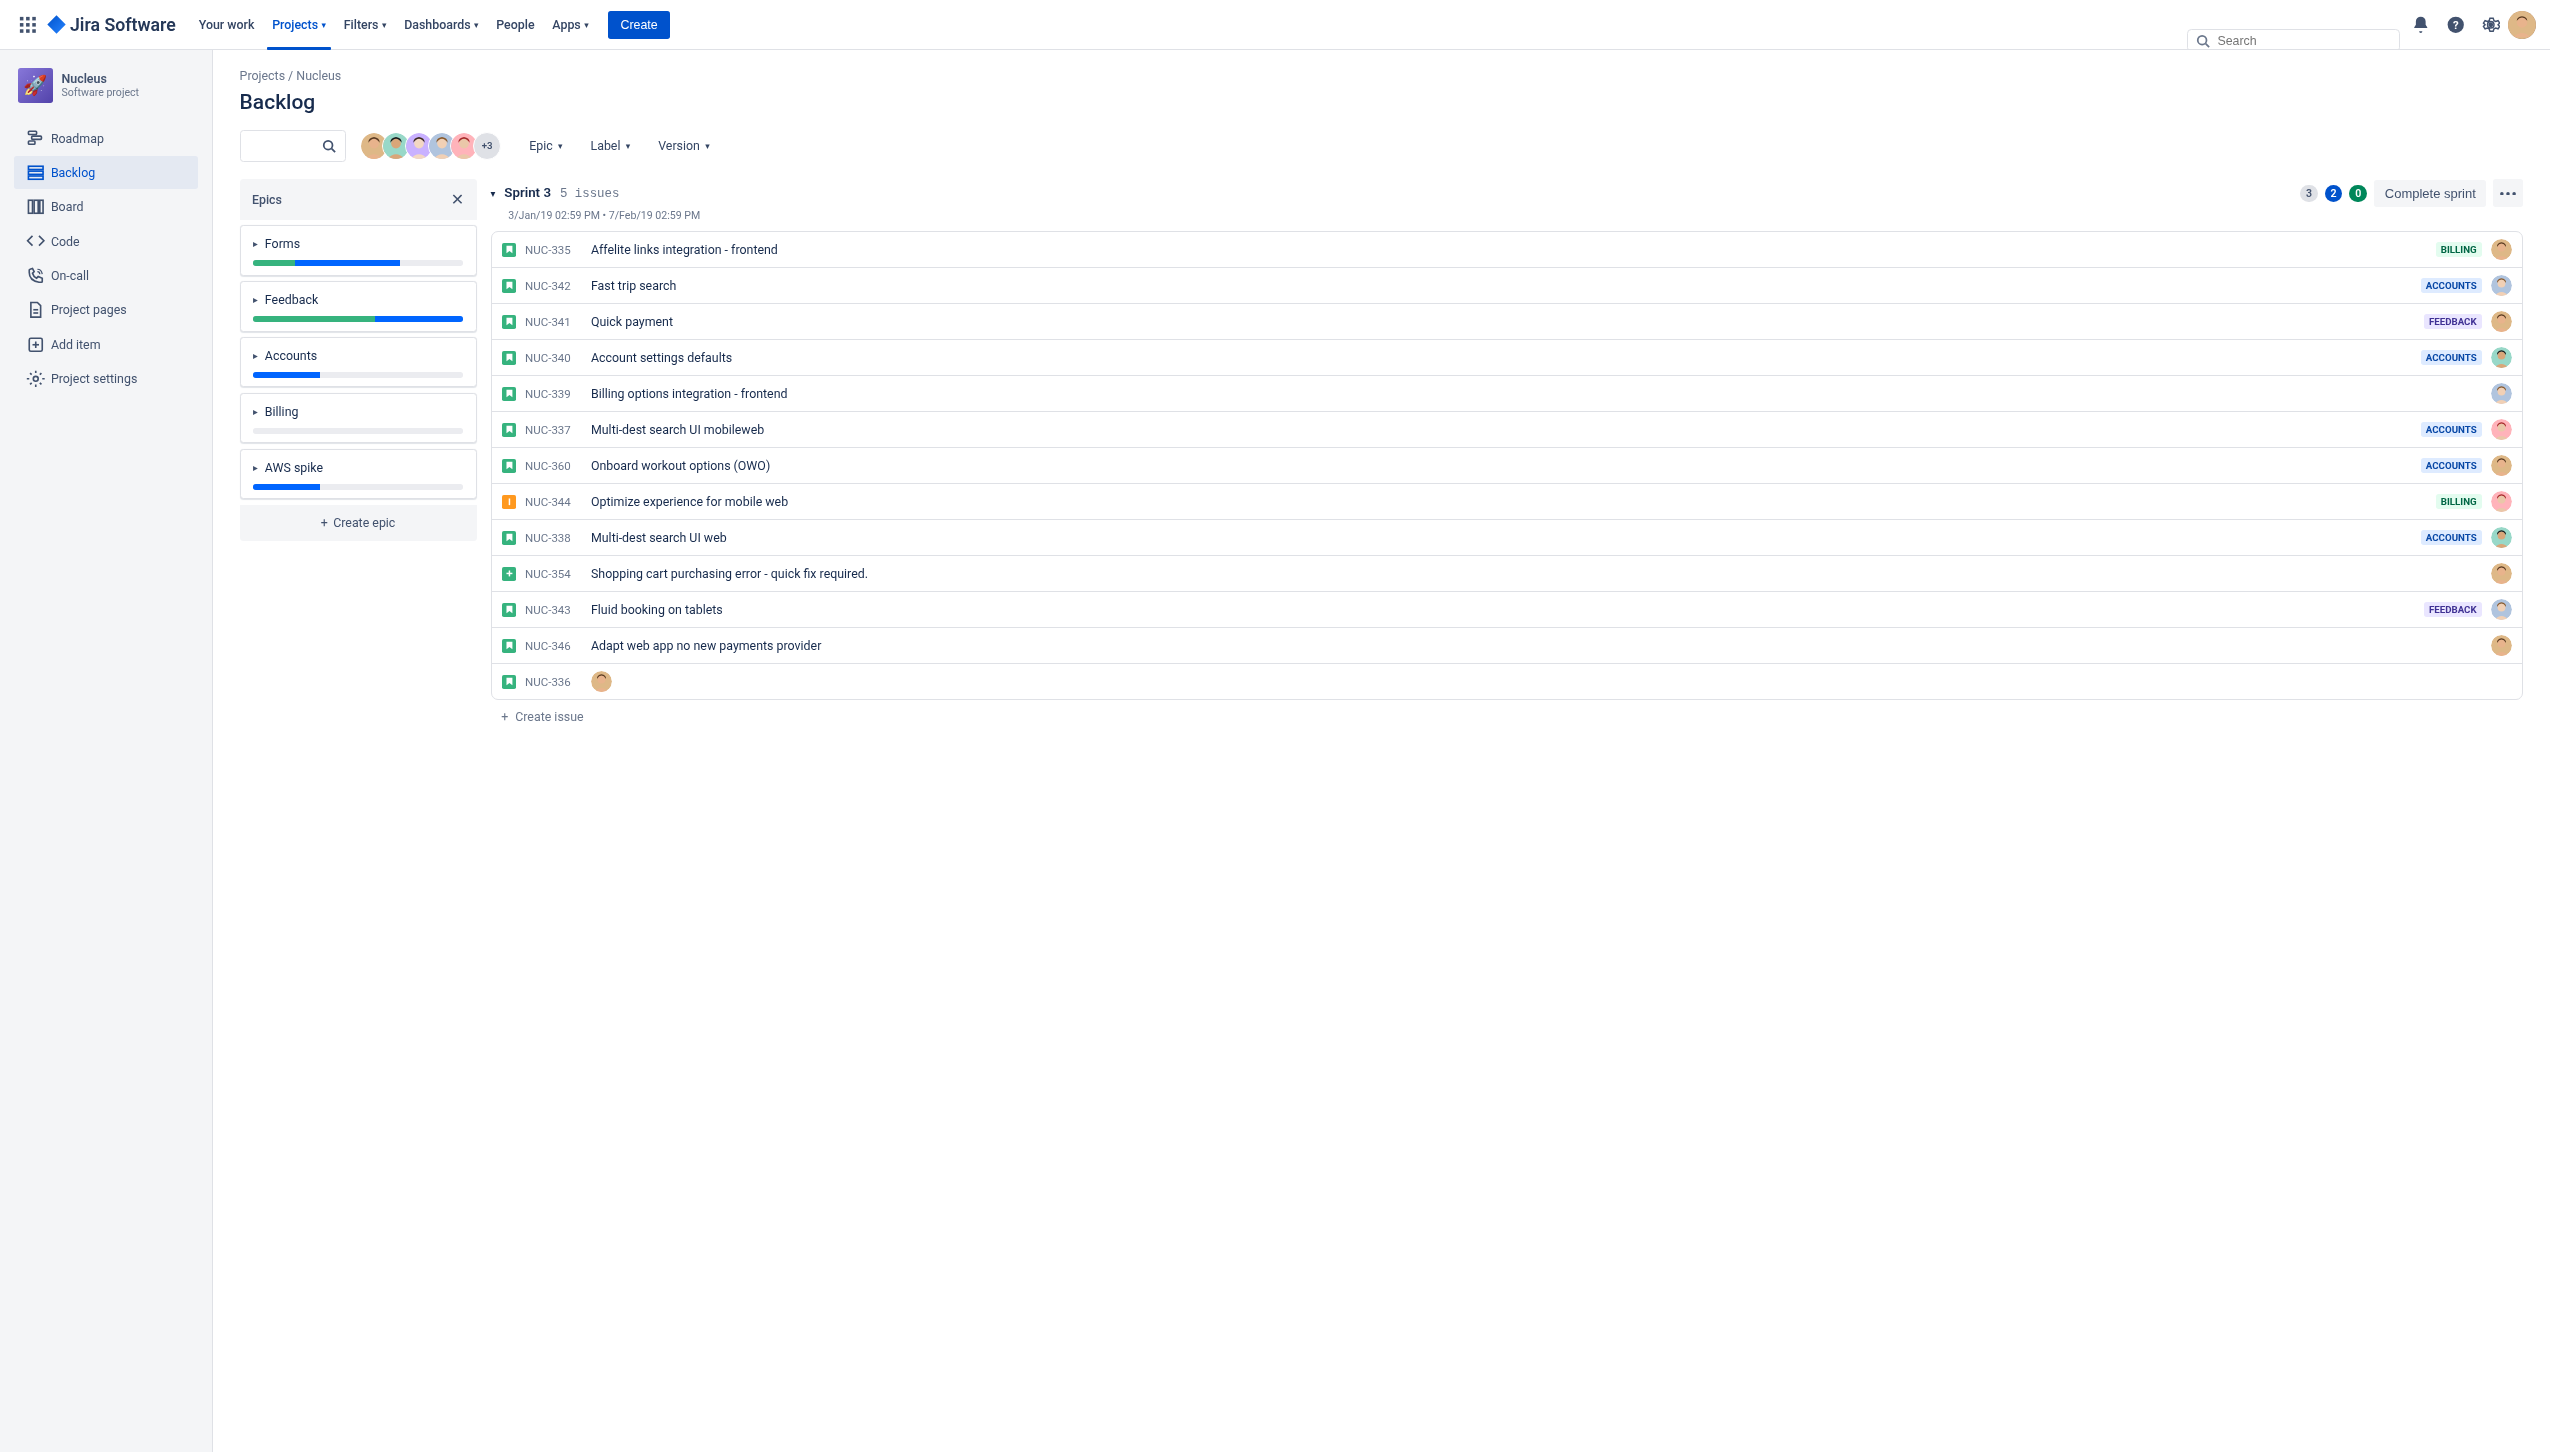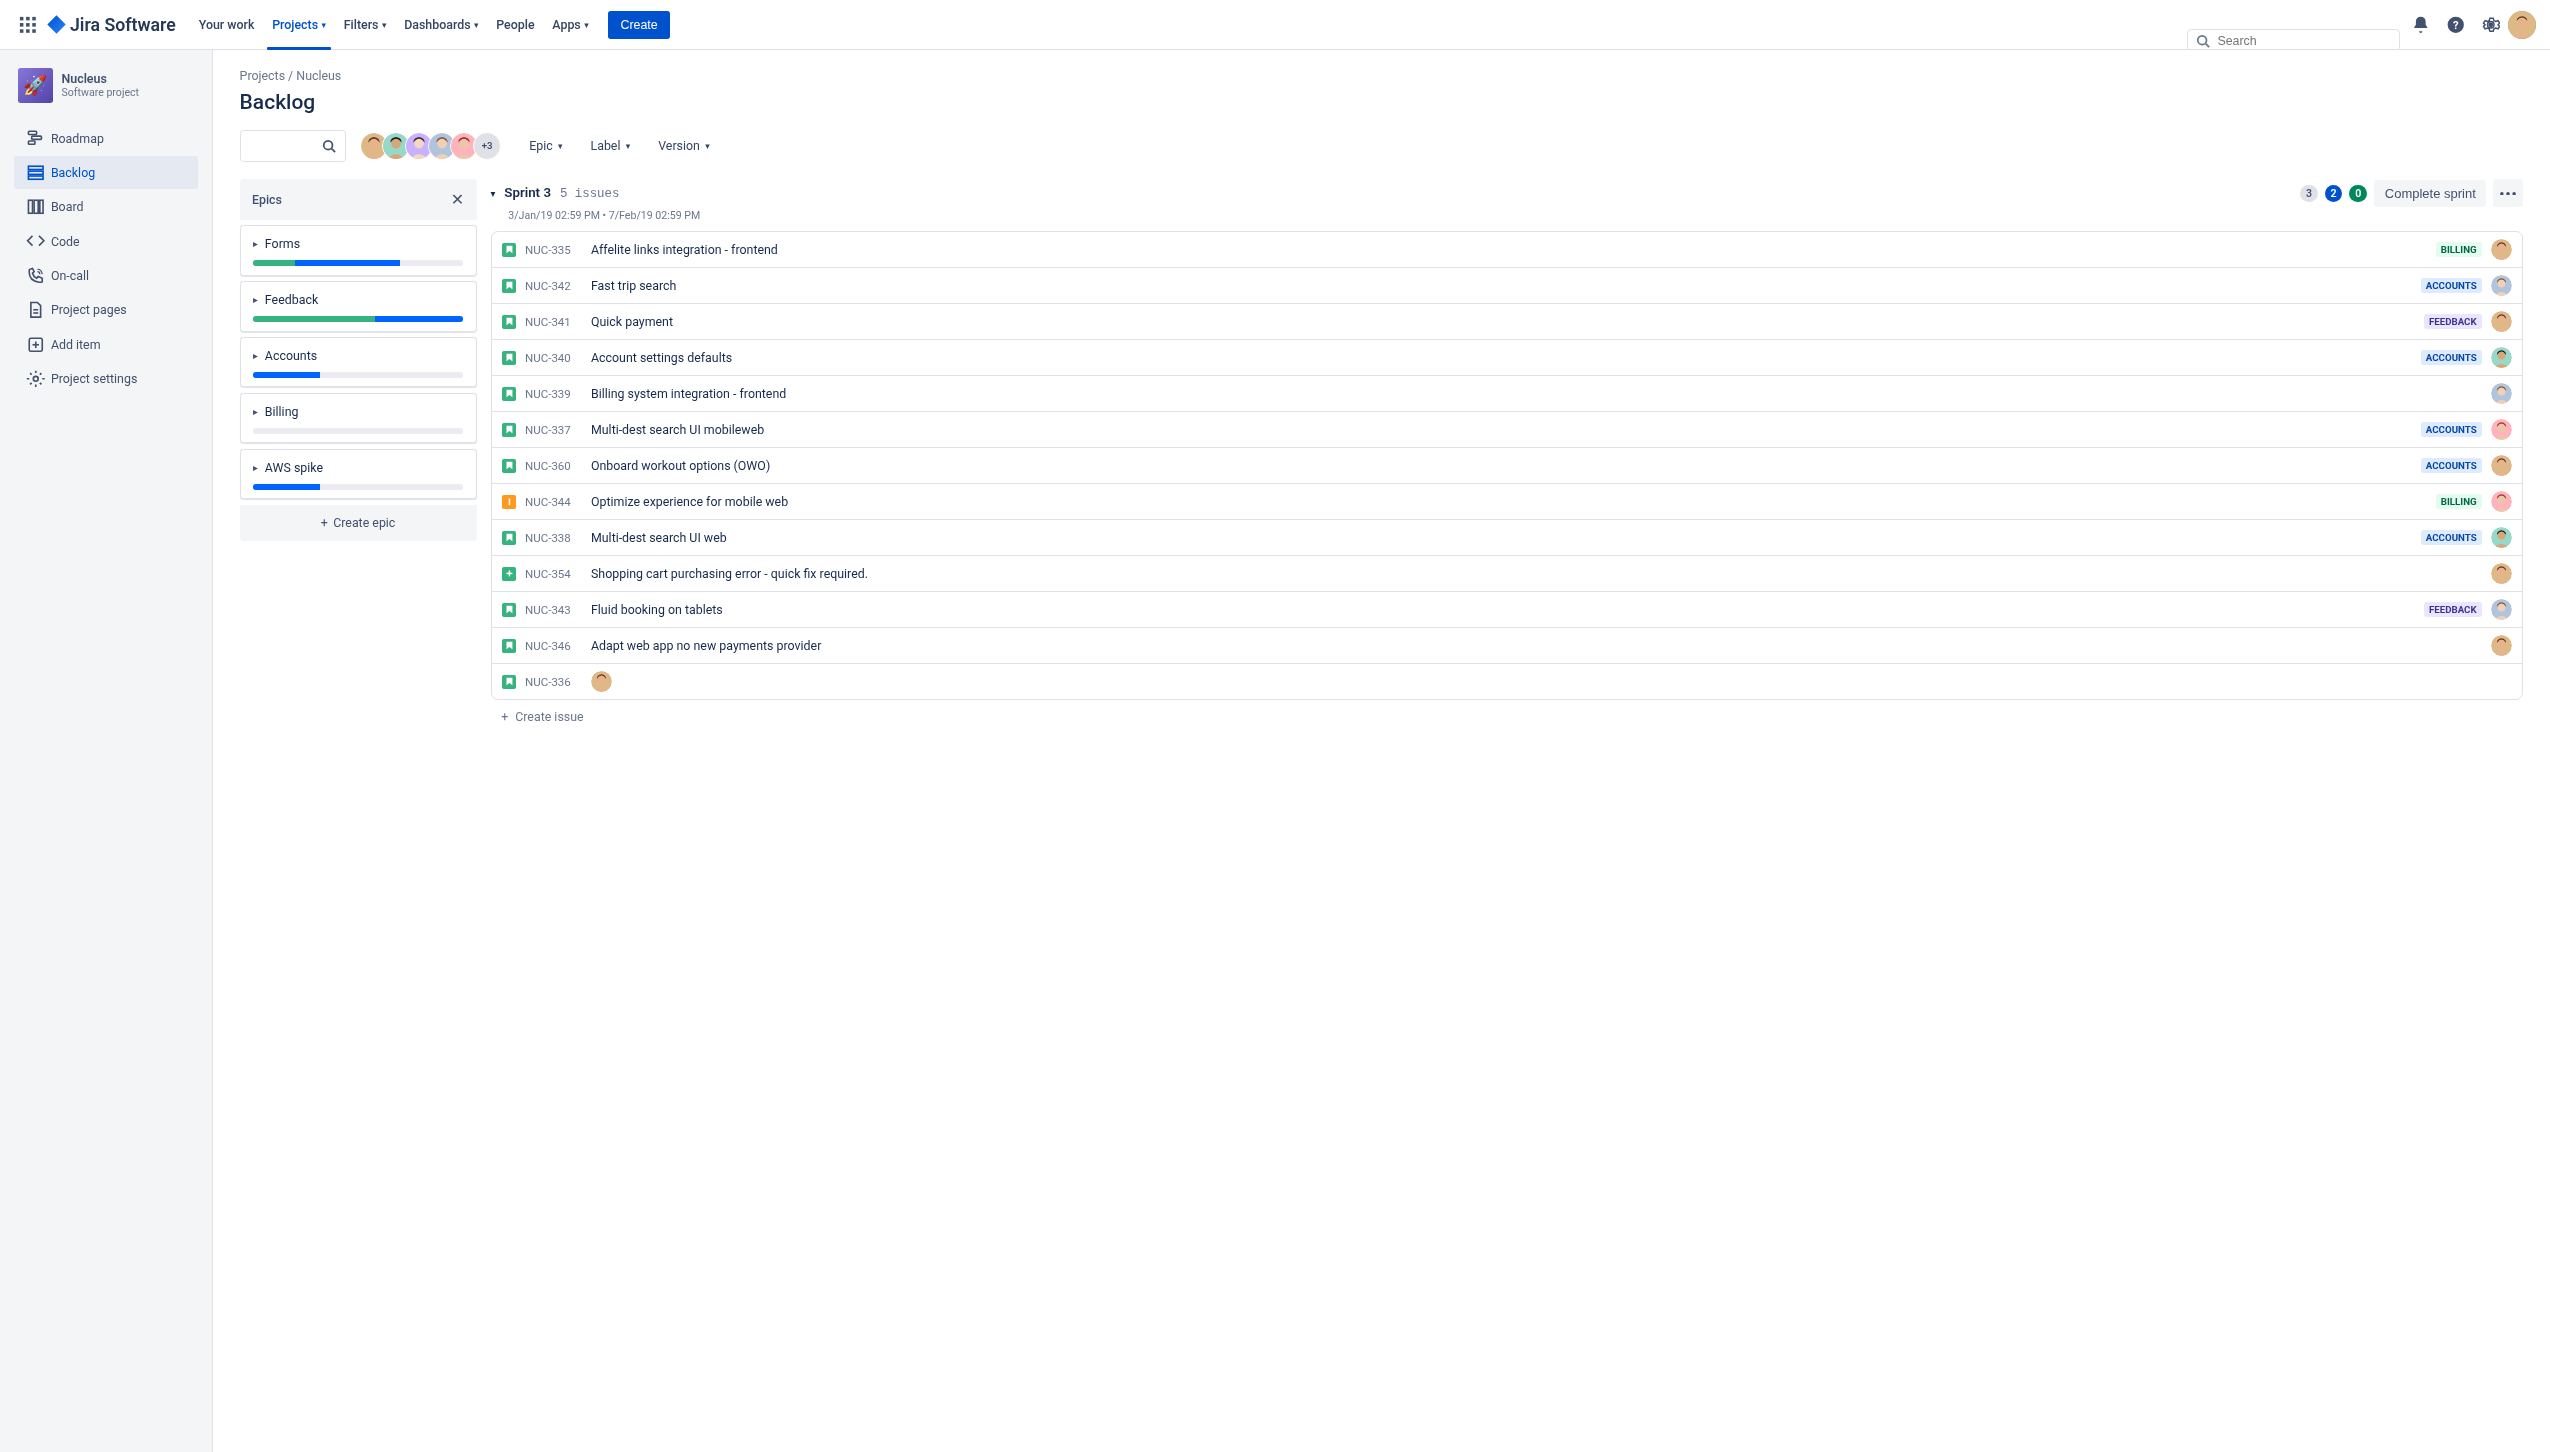--- a/index.html
+++ b/index.html
@@ -494,21 +494,21 @@
                   <path d="M9 12 Q16 2 23 12 Q23 6 16 5 Q9 6 9 12" fill="#1a1a1a"></path>
                 </svg></span>
             </div>
             <div class="issue-row">
               <span class="issue-type it-story">
                 <svg viewBox="0 0 12 12" fill="#fff">
                   <path d="M2 1 L10 1 L10 11 L6 8 L2 11 Z"></path>
                 </svg>
               </span>
               <span class="issue-key">NUC-339</span>
-              <span class="issue-summary">Billing system integration - frontend</span>
+              <span class="issue-summary">Billing options integration - frontend</span>
               <span class="assignee"><svg class="av-svg" viewBox="0 0 32 32">
                   <circle cx="16" cy="16" r="16" fill="#b0c4de"></circle>
                   <circle cx="16" cy="13" r="6" fill="#f1d0b5"></circle>
                   <path d="M5 32 Q16 20 27 32 L5 32" fill="#f1d0b5"></path>
                   <path d="M9 12 Q16 2 23 12 Q23 6 16 5 Q9 6 9 12" fill="#8b5a2b"></path>
                 </svg></span>
             </div>
             <div class="issue-row">
               <span class="issue-type it-story">
                 <svg viewBox="0 0 12 12" fill="#fff">

